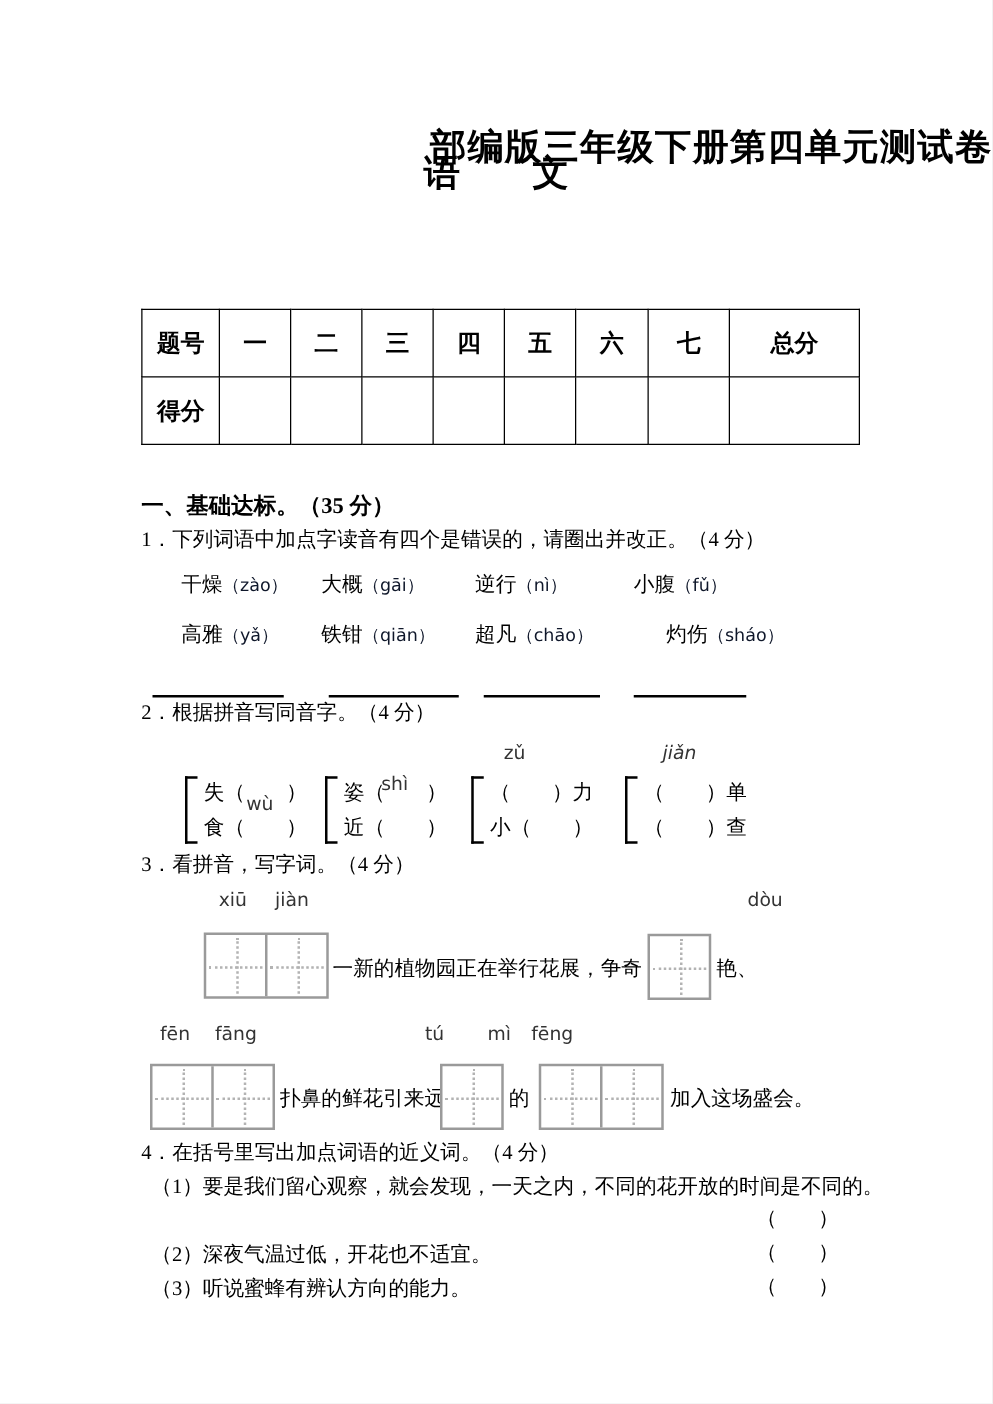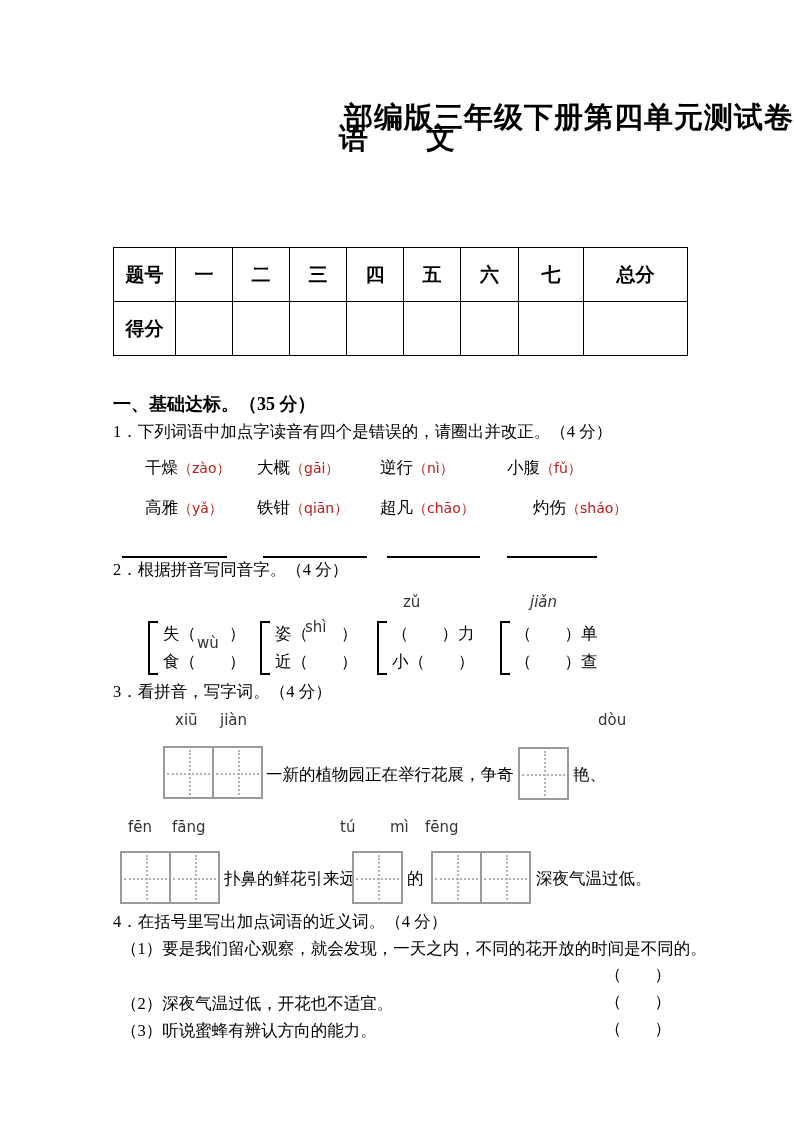--- a/index.html
+++ b/index.html
@@ -15,21 +15,21 @@
   .b-school{width:127px;margin-right:11px;}
   .b-class{width:80px;margin-right:10px;}
   .b-name{width:64px;}
   table.score{top:247px;left:113px;border-collapse:collapse;table-layout:fixed;}
   table.score td{border:1.5px solid #000;height:53px;text-align:center;vertical-align:middle;
     font-size:19px;font-weight:bold;padding:0;}
   .sec-heading{top:392px;left:113px;font-size:18px;font-weight:bold;}
   .prompt{font-size:16.5px;}
   .q1row{left:0;top:0;width:100%;height:24px;font-size:16.5px;}
   .word{position:absolute;white-space:nowrap;}
-  .pinyin{font-family:"DejaVu Sans","Liberation Sans",sans-serif;color:#b91c1c;font-size:14px;}
+  .pinyin{font-family:"DejaVu Sans","Liberation Sans",sans-serif;color:#0f172a;font-size:14px;}
   .ansline{position:absolute;border-bottom:2px solid #000;height:12px;}
   .pylabel{position:absolute;font-family:"DejaVu Sans","Liberation Sans",sans-serif;color:#333;font-size:15px;white-space:nowrap;}
   .q2g{position:absolute;display:flex;align-items:stretch;}
   .q2g .brk{width:8px;border:2px solid #000;border-right:none;margin-right:5px;}
   .q2g .lines{display:flex;flex-direction:column;justify-content:space-between;font-size:16.5px;line-height:26px;white-space:nowrap;}
   .tzg{position:absolute;display:inline-flex;border:2px solid #9a9a9a;background:#fff;}
   .tzg .cell{width:47px;height:49px;position:relative;}
   .tzg .cell + .cell{border-left:2px solid #9a9a9a;}
   .tzg .cell::before{content:"";position:absolute;left:50%;top:2px;bottom:2px;border-left:2px dotted #b3b3b3;}
   .tzg .cell::after{content:"";position:absolute;top:50%;left:2px;right:2px;border-top:2px dotted #b3b3b3;}
@@ -171,21 +171,21 @@
     </span>
   <span class="flowtext" style="top:868px;left:224px;">扑鼻的鲜花引来远</span>
   <span class="tzg" style="top:851px;left:352px;">
       <span class="cell"></span>
     </span>
   <span class="flowtext" style="top:868px;left:407px;">的</span>
   <span class="tzg" style="top:851px;left:431px;">
       <span class="cell"></span>
       <span class="cell"></span>
     </span>
-  <span class="flowtext" style="top:868px;left:536px;">深夜气温过低。</span>
+  <span class="flowtext" style="top:868px;left:536px;">加入这场盛会。</span>
 
   <div class="abs prompt" style="top:911px;left:113px;">4．在括号里写出加点词语的近义词。（4 分）</div>
 
   <div class="q4item" style="top:938px;left:121px;">（1）要是我们留心观察，就会发现，一天之内，不同的花开放的时间是不同的。</div>
   <div class="q4ans" style="top:964px;left:605px;">（　　）</div>
 
   <div class="q4item" style="top:993px;left:121px;">（2）深夜气温过低，开花也不适宜。</div>
   <div class="q4ans" style="top:991px;left:605px;">（　　）</div>
 
   <div class="q4item" style="top:1020px;left:121px;">（3）听说蜜蜂有辨认方向的能力。</div>

